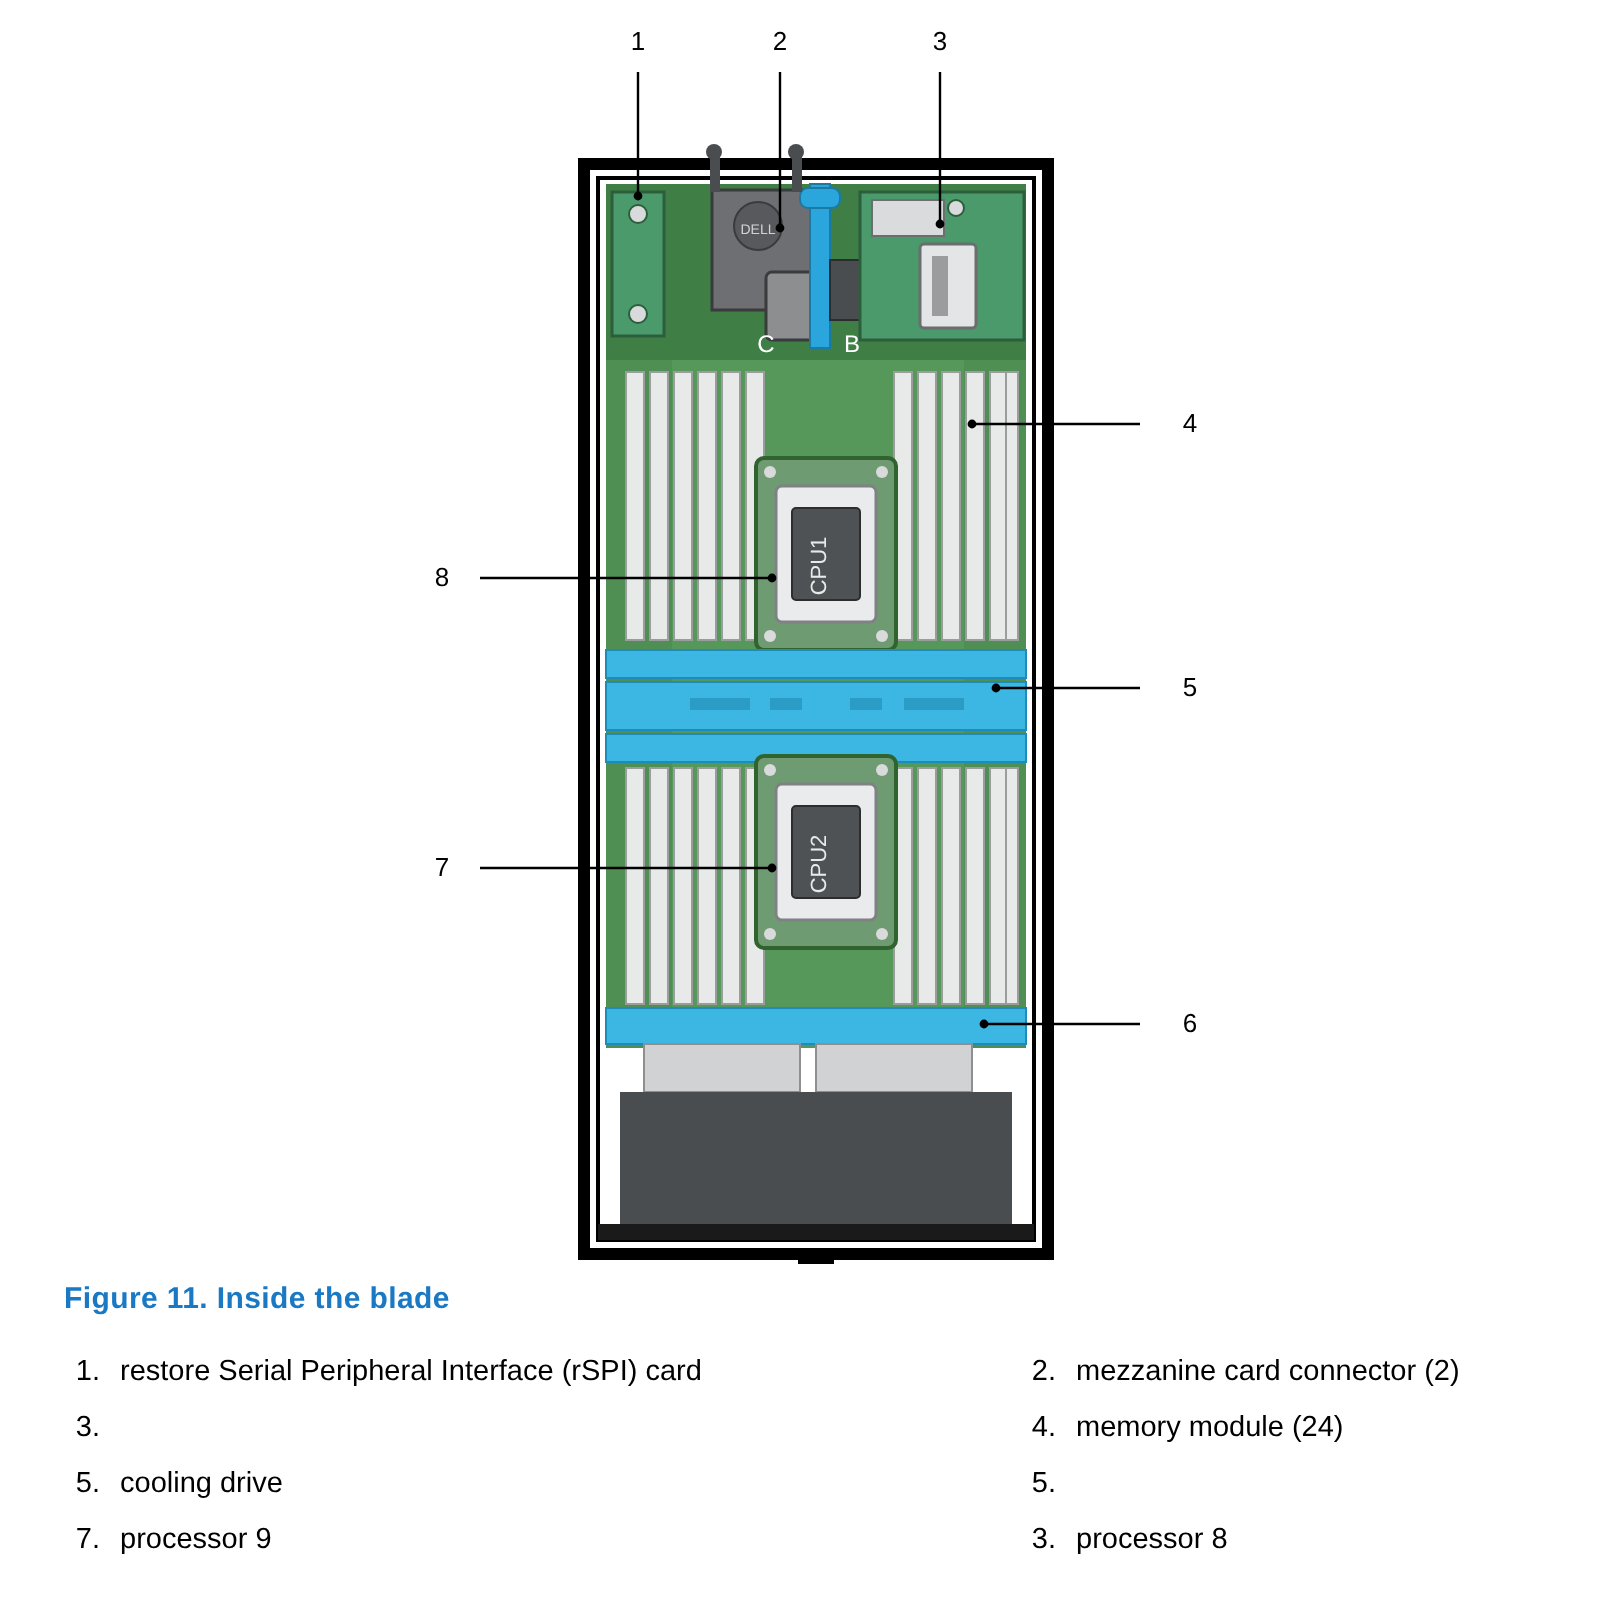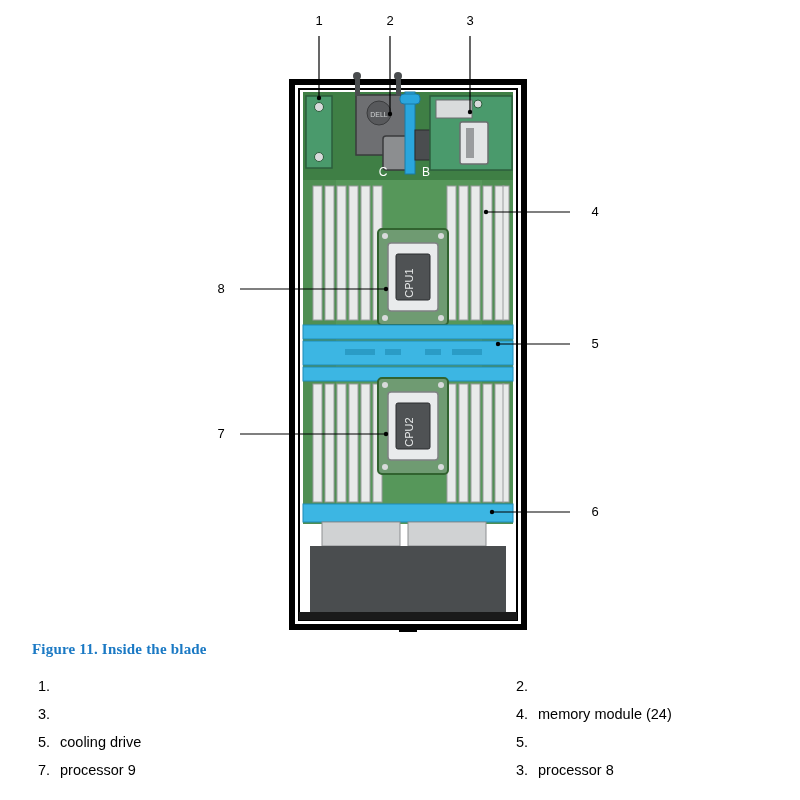--- a/index.html
+++ b/index.html
@@ -35,21 +35,20 @@
 
   
   #caption {
     position: absolute;
     left: 32px;
     top: 641px;
     font-size: 15px;
     font-weight: bold;
     color: #1a79c4;
     letter-spacing: 0.2px;
-    font-family: Liberation Serif, serif;
   }
 
   #legend {
     position: absolute;
     left: 30px;
     top: 672px;
     width: 760px;
     font-size: 14.5px;
     color: #000;
   }
@@ -228,37 +227,39 @@
   <div class="callout-num" style="left:212px; top:427px; width:18px;">7</div>
   <div class="callout-num" style="left:212px; top:282px; width:18px;">8</div>
 </div>
 
 <div id="caption">Figure 11. Inside the blade</div>
 
 <div id="legend">
   <div class="legend-col left">
     <div class="legend-item">
       <span class="num">1.</span>
+      <span>restore Serial Peripheral Interface (rSPI) card</span>
     </div>
     <div class="legend-item">
       <span class="num">3.</span>
     </div>
     <div class="legend-item">
       <span class="num">5.</span>
       <span>cooling drive</span>
     </div>
     <div class="legend-item">
       <span class="num">7.</span>
       <span>processor 9</span>
     </div>
   </div>
 
   <div class="legend-col right">
     <div class="legend-item">
       <span class="num">2.</span>
+      <span>mezzanine card connector (2)</span>
     </div>
     <div class="legend-item">
       <span class="num">4.</span>
       <span>memory module (24)</span>
     </div>
     <div class="legend-item">
       <span class="num">5.</span>
     </div>
     <div class="legend-item">
       <span class="num">3.</span>

